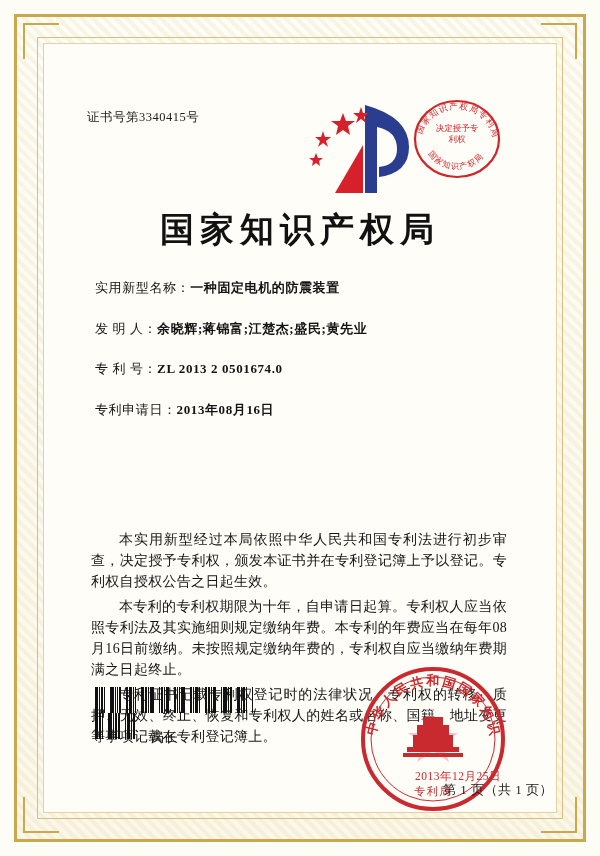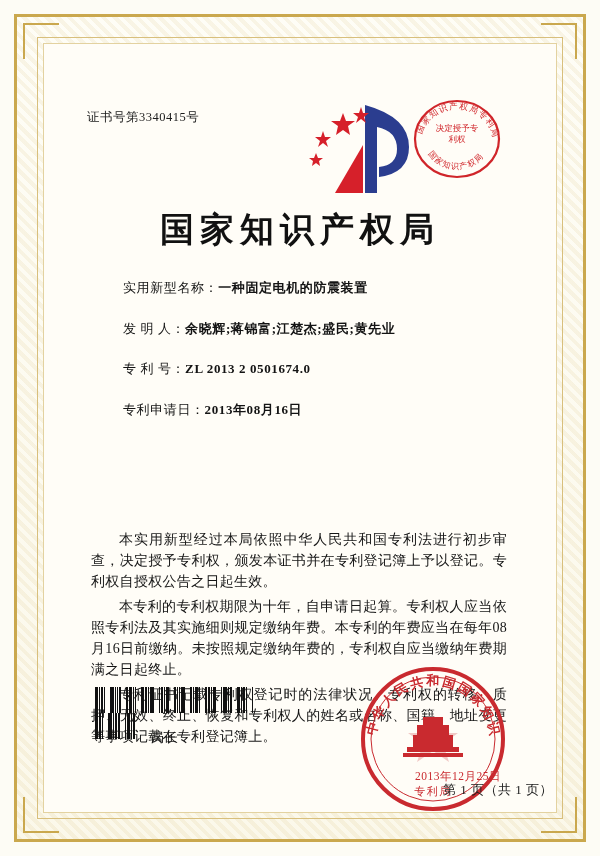--- a/index.html
+++ b/index.html
@@ -118,21 +118,20 @@
   }
   .field-row {
     font-size: 13px;
     color: #141414;
     margin-bottom: 22.5px;
     letter-spacing: 0.6px;
     white-space: nowrap;
   }
   .field-label {
     display: inline-block;
-    margin-left: 28px;
   }
   .field-value {
     display: inline-block;
     font-weight: bold;
   }
   
   .body-text {
     position: absolute;
     left: 44px;
     right: 46px;

